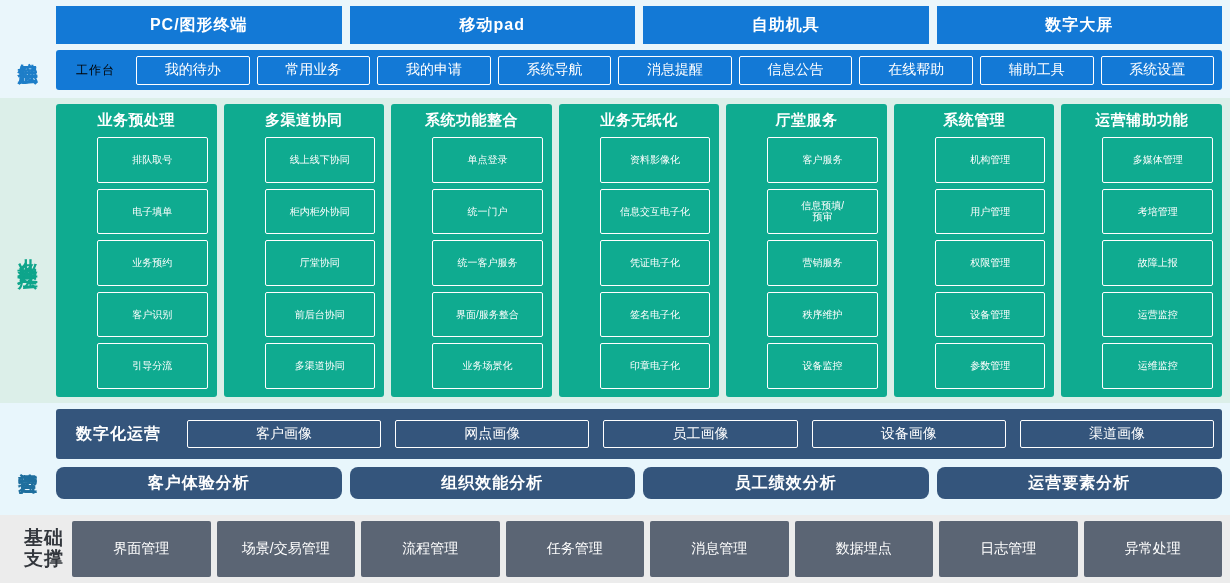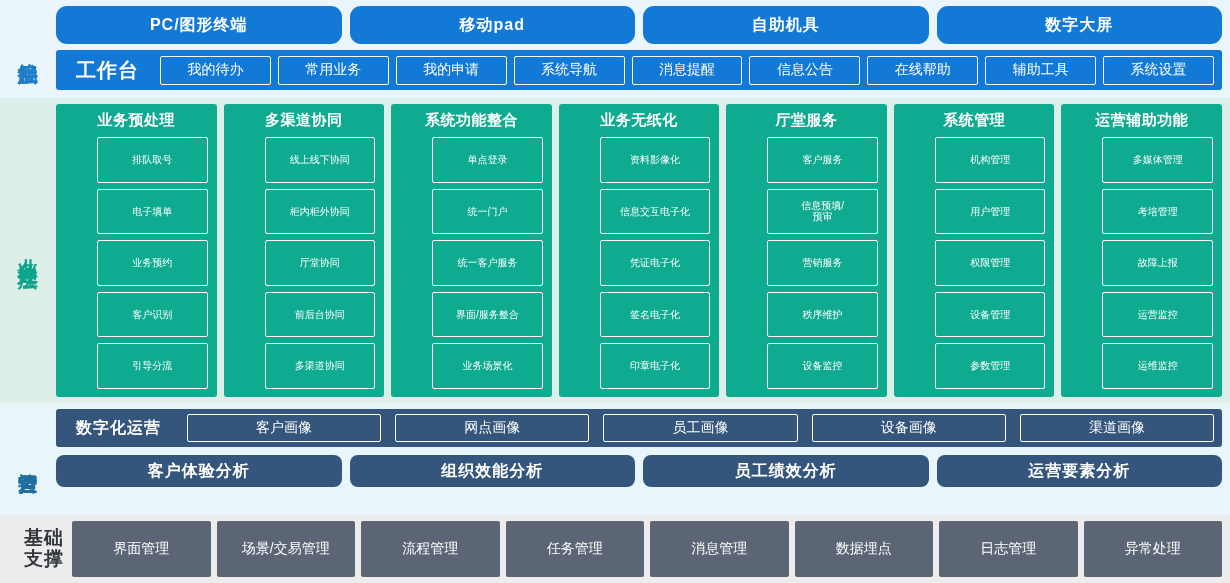--- a/index.html
+++ b/index.html
@@ -21,30 +21,30 @@
     letter-spacing:2px;
     box-sizing:border-box;
   }
   .band-body{flex:1 1 auto;display:flex;flex-direction:column;box-sizing:border-box;}
 
   
   .band-contact{background:#eaf6fb;height:98px;padding:6px 8px 6px 0;}
   .band-contact .band-label{color:#1e7ec8;}
   .contact-top{display:flex;gap:8px;height:38px;margin-bottom:6px;}
   .channel-pill{
-    flex:1 1 0;background:#1379d6;border-radius:11px;
+    flex:1 1 0;background:#1379d6;border-radius:0;
     display:flex;align-items:center;justify-content:center;
     color:#ffffff;font-size:16px;font-weight:bold;letter-spacing:1px;
   }
   .contact-bar{
     height:40px;background:#1379d6;border-radius:3px;
     display:flex;align-items:center;padding:0 8px;gap:7px;
   }
   .contact-bar .bar-title{
-    color:#ffffff;font-size:20px;font-weight:bold;letter-spacing:1px;
+    color:#000000;font-size:12px;font-weight:normal;letter-spacing:1px;
     padding:0 14px 0 12px;white-space:nowrap;
   }
   .contact-bar .bar-btn{
     flex:1 1 0;height:27px;border:1px solid #ffffff;border-radius:2px;
     display:flex;align-items:center;justify-content:center;
     color:#ffffff;font-size:14px;white-space:nowrap;
   }
 
   
   .band-business{background:#dcefe9;flex:1 1 auto;padding:6px 8px 6px 0;min-height:0;}
@@ -64,21 +64,21 @@
     flex:1 1 0;border:1px solid #ffffff;border-radius:2px;
     display:flex;align-items:center;justify-content:center;text-align:center;
     color:#ffffff;font-size:10px;line-height:1.15;padding:2px 1px;
     box-sizing:border-box;white-space:pre-line;margin-left:32px;
   }
 
   
   .band-ops{background:#e8f6fc;height:112px;padding:6px 8px 6px 0;}
   .band-ops .band-label{color:#1f6f9e;font-size:19px;letter-spacing:1px;}
   .ops-bar{
-    height:38px;background:#34557c;border-radius:3px;
+    height:50px;background:#34557c;border-radius:3px;
     display:flex;align-items:center;padding:0 8px;gap:14px;margin-bottom:8px;text-align:center;
   }
   .ops-bar .bar-title{
     color:#ffffff;font-size:16px;font-weight:bold;letter-spacing:1px;
     padding:0 12px;white-space:nowrap;
   }
   .ops-bar .bar-btn{
     flex:1 1 0;height:26px;border:1px solid #ffffff;border-radius:2px;
     display:flex;align-items:center;justify-content:center;
     color:#ffffff;font-size:14px;white-space:nowrap;

